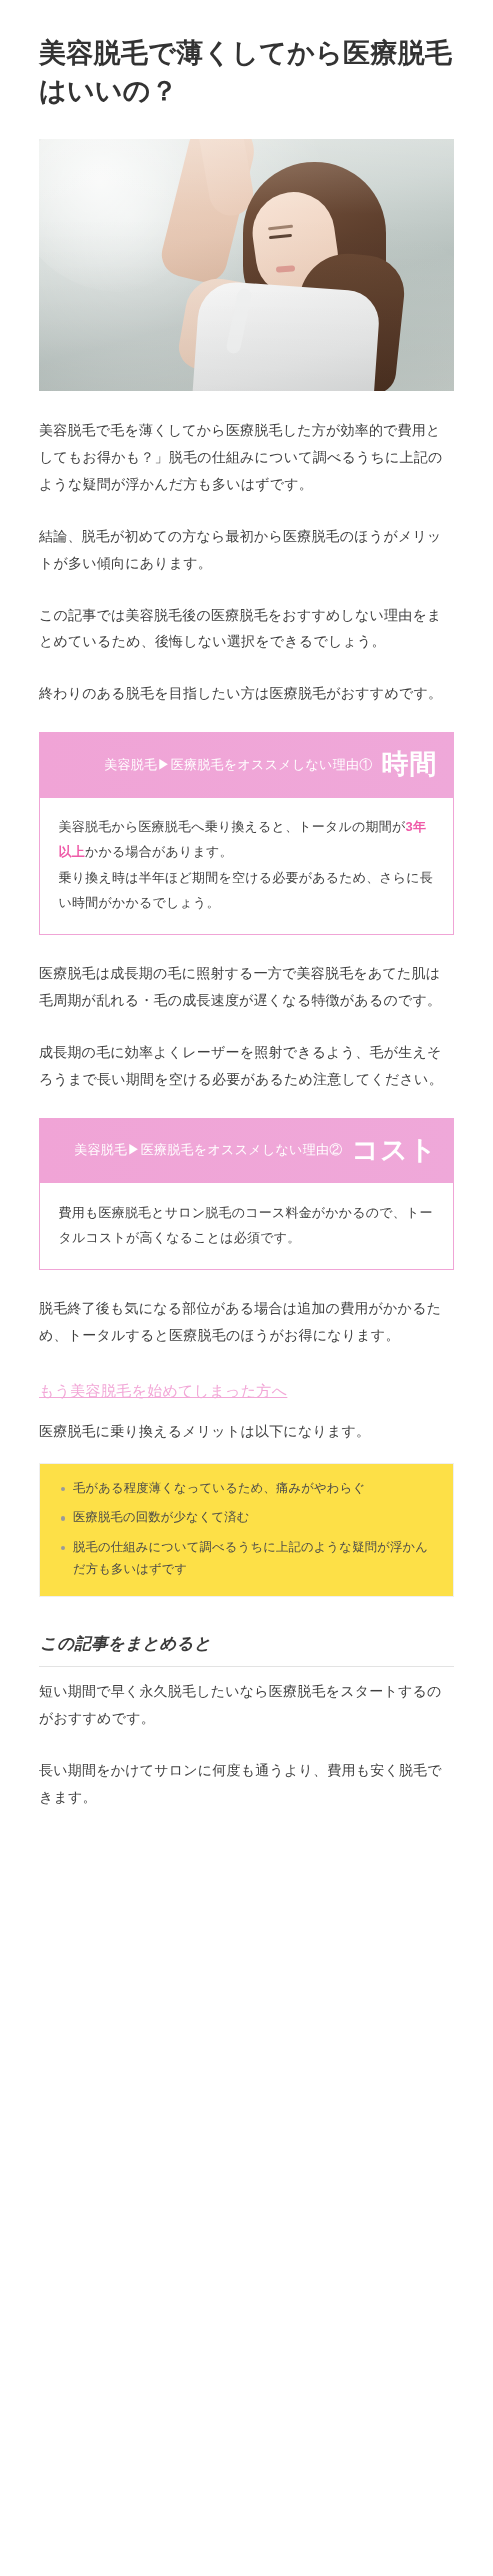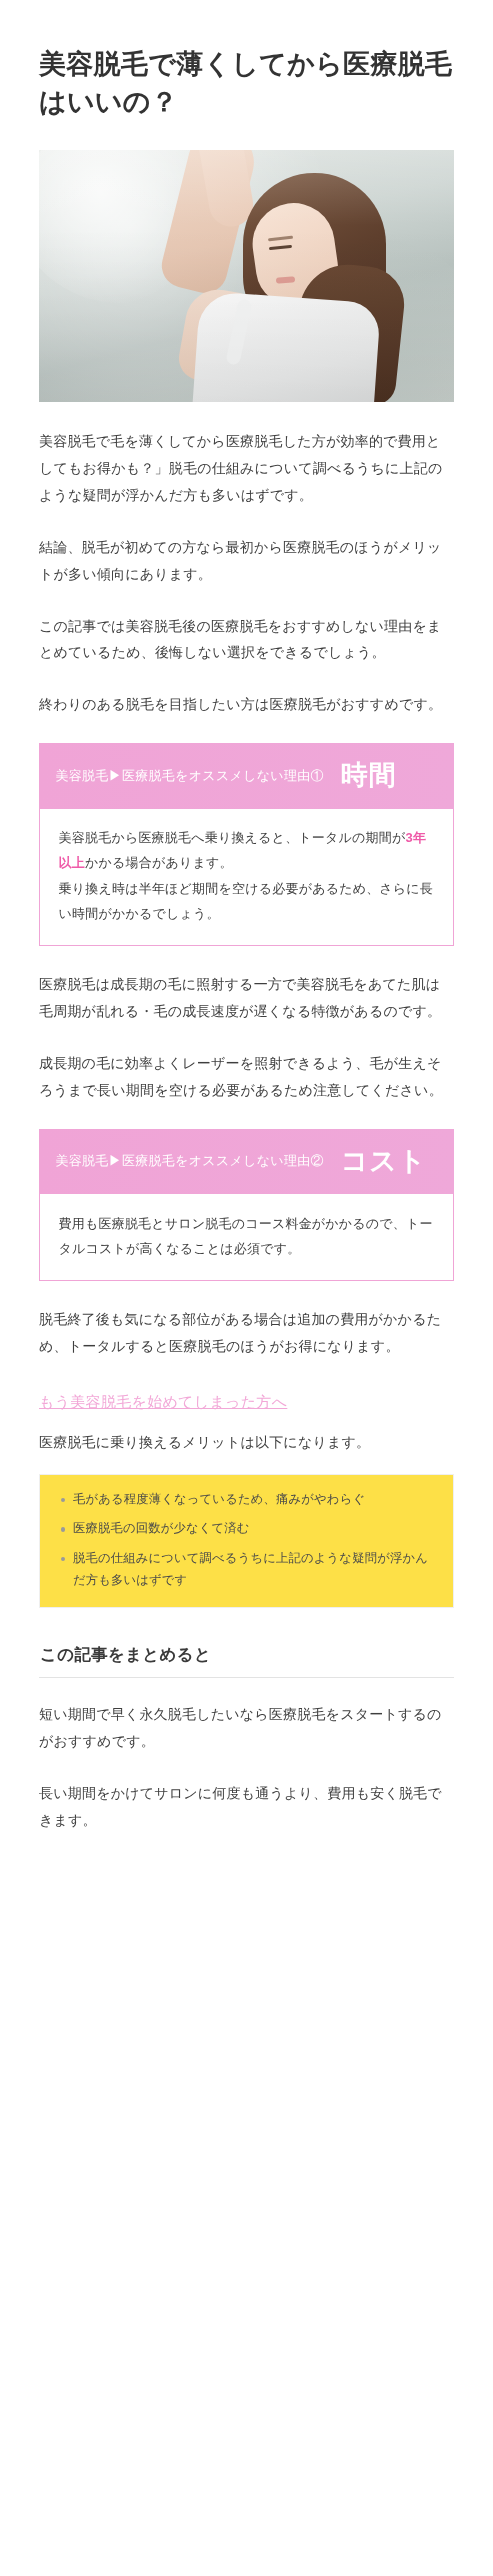--- a/index.html
+++ b/index.html
@@ -10,21 +10,21 @@
   body {
     width: 493px;
     min-height: 2576px;
     font-family: "Liberation Sans", sans-serif;
     color: #3a3a3a;
     -webkit-font-smoothing: antialiased;
   }
   .page {
     width: 493px;
     box-sizing: border-box;
-    padding: 45px 39px 33px 39px;
+    padding: 34px 39px 33px 39px;
   }
 
   
   .article-title {
     font-size: 27px;
     line-height: 1.42;
     font-weight: 700;
     color: #333333;
     letter-spacing: 0.3px;
     margin: 0 0 28.5px 0;
@@ -196,22 +196,21 @@
     position: relative;
     background: #f0a6d8;
     background: linear-gradient(90deg, #f0a4d6 0%, #efa8d9 100%);
     color: #ffffff;
     padding: 14.3px 16.4px 15.3px 16.4px;
     margin: 13px 0 0 0;
     min-height: 53px;
     box-sizing: border-box;
     display: flex;
     align-items: center;
-    justify-content: flex-start;
-    gap: 8px;
+    justify-content: flex-end;
   }
   .reason-bar .reason-text {
     font-size: 13px;
     line-height: 1.62;
     letter-spacing: 0.3px;
     font-weight: 400;
   }
   .reason-bar .reason-kw {
     font-size: 27px;
     font-weight: 700;
@@ -286,22 +285,23 @@
     border-radius: 50%;
   }
 
   
   .section-heading {
     font-size: 16.4px;
     font-weight: 700;
     color: #3a3a3a;
     letter-spacing: 0.4px;
     padding: 0 0 11px 1.1px;
-    margin: 36px 0 23px 0;
+    margin: 36px 0 11px 0;
     border-bottom: 1.6px solid #e3e3e3;
+    font-style: italic;
   }
 </style>
 </head>
 <body>
 
 <div class="page">
 
   <h1 class="article-title">美容脱毛で薄くしてから医療脱毛はいいの？</h1>
 
   <div class="hero">

